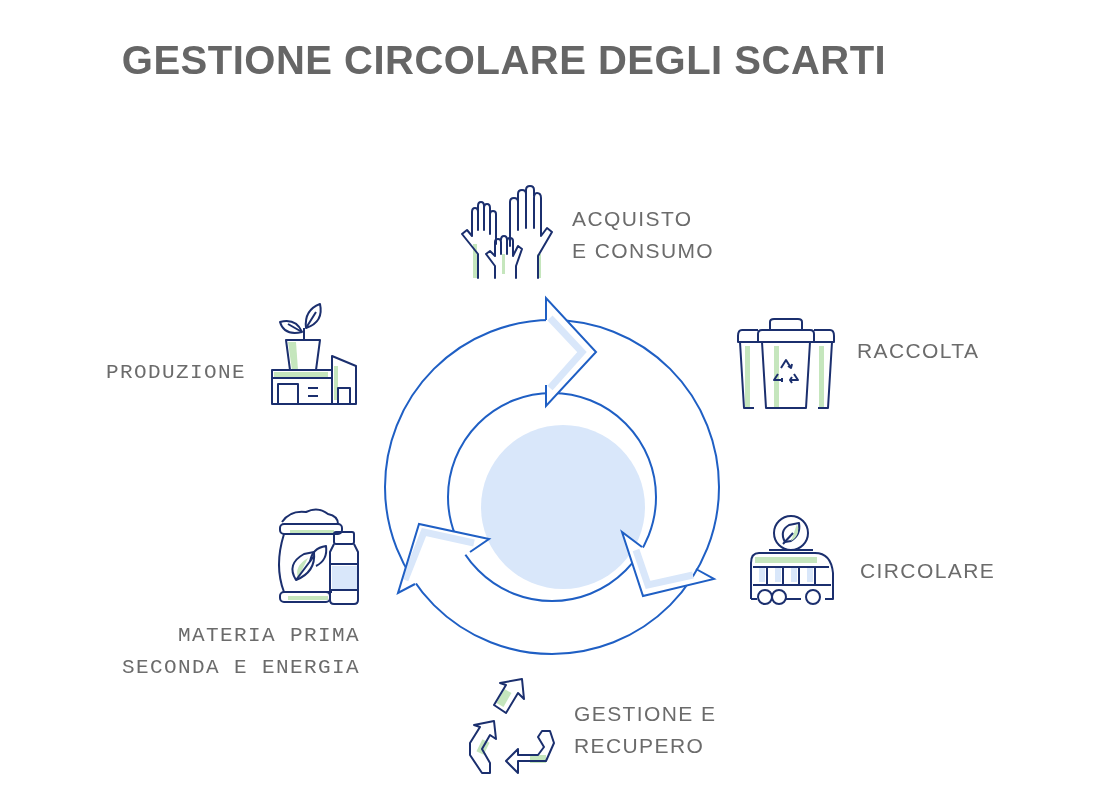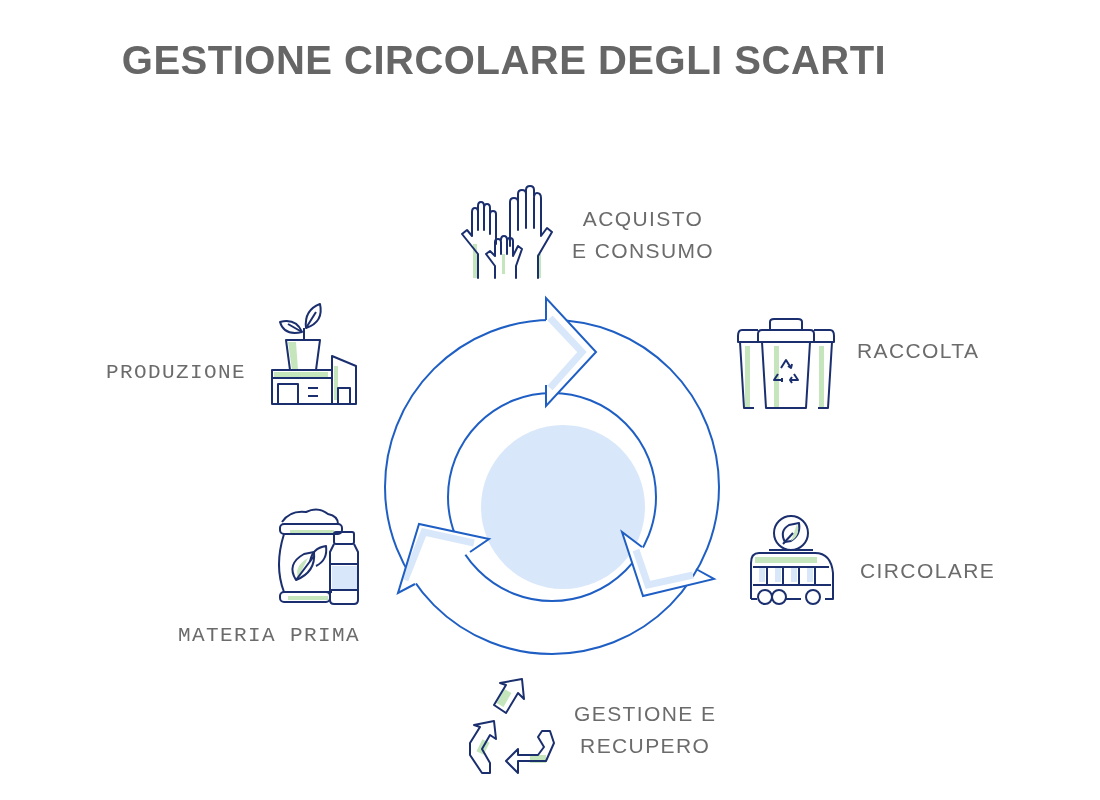--- a/index.html
+++ b/index.html
@@ -3,21 +3,21 @@
 <meta charset="utf-8">
 <style>
   html, body { margin:0; padding:0; background:#ffffff; }
   body { width:1100px; height:800px; position:relative; overflow:hidden;
          font-family:"Liberation Sans", sans-serif; }
   .title { position:absolute; left:0; top:38px; width:1008px; text-align:center;
            font-family:"Liberation Sans", sans-serif; font-weight:700;
            font-size:40px; letter-spacing:0.5px; color:#666666; margin:0; }
   .label { position:absolute; color:#6b6b6b; font-size:21px; letter-spacing:1.4px;
            line-height:32px; font-family:"Liberation Sans", sans-serif; white-space:nowrap; }
-  .label span { display:block;text-align:center; }
+  .label span { display:block; }
   .right { text-align:right;font-family:Liberation Mono, monospace; }
   .icon { position:absolute; }
   svg.cycle { position:absolute; left:0; top:0; }
 </style>
 </head>
 <body>
 
 <h1 class="title">GESTIONE CIRCOLARE DEGLI SCARTI</h1>
 
 <svg class="cycle" width="1100" height="800">
@@ -130,20 +130,21 @@
     <path d="M30,72 Q26,60 40,52" fill="#c5e6bd" stroke="none"></path>
     <path d="M42,56 Q44,42 58,40 Q60,54 48,60"></path>
     <path d="M28,74 L46,50"></path>
     <rect x="66" y="26" width="20" height="12" rx="2"></rect>
     <path d="M66,38 L62,46 L62,94 Q62,98 66,98 L86,98 Q90,98 90,94 L90,46 L86,38"></path>
     <path d="M62,58 L90,58 M62,84 L90,84"></path>
   </g>
 </svg>
 <div class="label right" style="right:740px;top:620px">
   <span>MATERIA PRIMA</span>
+  <span>SECONDA E ENERGIA</span>
 </div>
 
 <svg class="icon" style="left:268px;top:300px" width="94" height="108" viewBox="0 0 94 108">
   <g fill="none" stroke="#1b2f6e" stroke-width="2" stroke-linejoin="round">
     <path d="M20,42 L24,70 L30,70 L28,42 Z" fill="#c5e6bd" stroke="none"></path>
     <rect x="6" y="72" width="54" height="6" fill="#c5e6bd" stroke="none"></rect>
     <rect x="66" y="66" width="4" height="34" fill="#c5e6bd" stroke="none"></rect>
     <path d="M18,40 L52,40 L48,70 L22,70 Z"></path>
     <path d="M36,40 L36,28"></path>
     <path d="M34,32 Q28,18 12,22 Q16,36 34,32 Z"></path>

